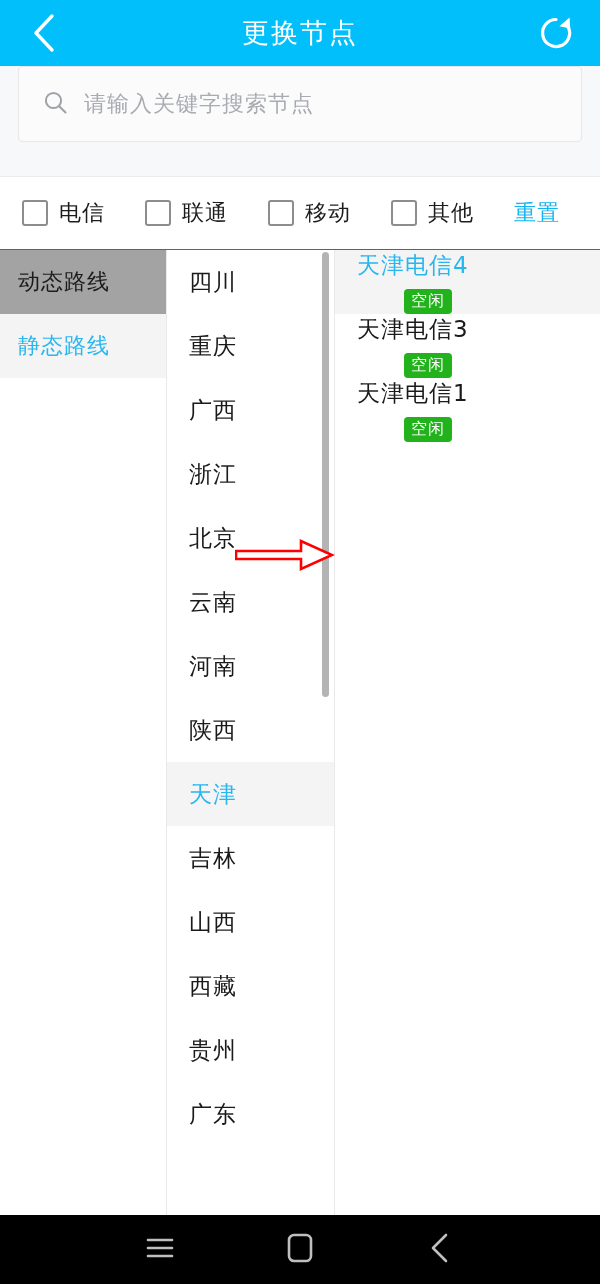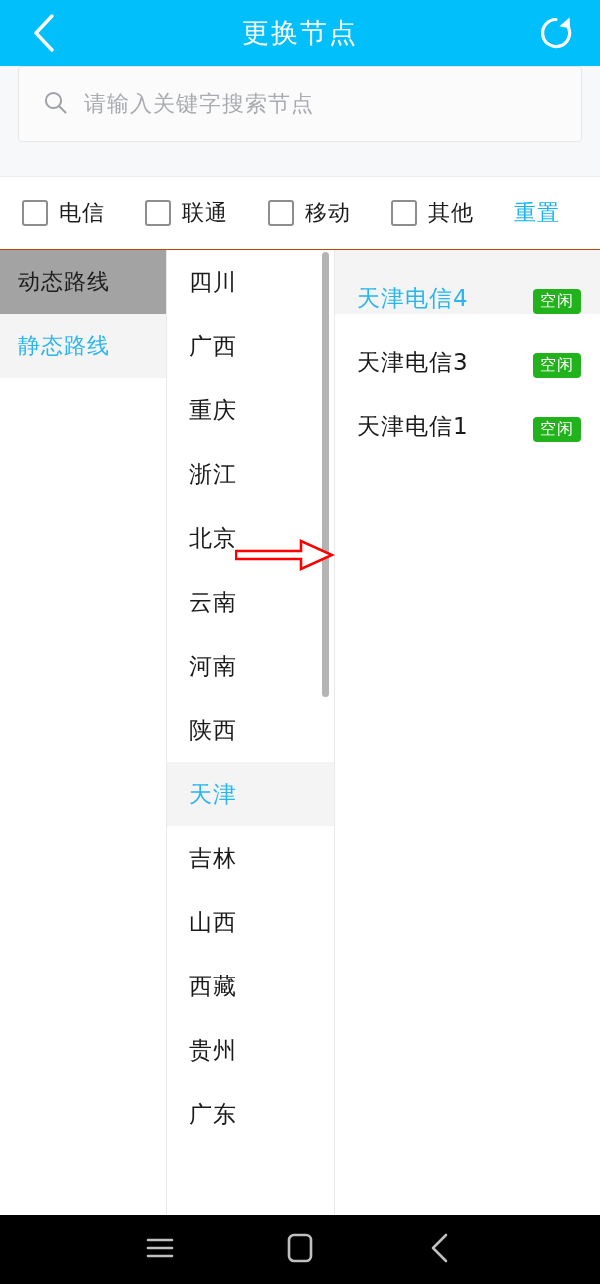--- a/index.html
+++ b/index.html
@@ -104,23 +104,24 @@
   }
   .prov-item.sel { background:#f4f4f4; color:#28b6ef; }
   .prov-scroll {
     position:absolute; right:5px; top:2px;
     width:7px; height:445px;
     background:#b4b4b4; border-radius:4px;
   }
 
   .nodes { flex:1; background:#ffffff; }
   .node-item {
-    height:64px; display:flex; align-items:flex-end; justify-content:space-between;
+    height:64px; display:flex; align-items:flex-start; justify-content:space-between;
     padding:0 19px 0 22px;
     background:#ffffff;
+    flex-direction:column;
   }
   .node-item.sel { background:#f4f4f4; }
   .node-name { font-size:23px; color:#1a1a1a; letter-spacing:1px; }
   .node-item.sel .node-name { color:#28b6ef; }
   .badge {
     background:#22b21b; color:#ffffff;
     font-size:16px; letter-spacing:1px;
     padding:4px 7px 5px; border-radius:4px;
     line-height:1;
     margin-left:47px;
@@ -208,24 +209,24 @@
       <div class="side-item sel">
         <span>静态路线</span>
       </div>
     </div>
 
     <div class="prov">
       <div class="prov-item">
         <span>四川</span>
       </div>
       <div class="prov-item">
+        <span>重庆</span>
+      </div>
+      <div class="prov-item">
         <span>广西</span>
-      </div>
-      <div class="prov-item">
-        <span>重庆</span>
       </div>
       <div class="prov-item">
         <span>浙江</span>
       </div>
       <div class="prov-item">
         <span>北京</span>
       </div>
       <div class="prov-item">
         <span>云南</span>
       </div>

